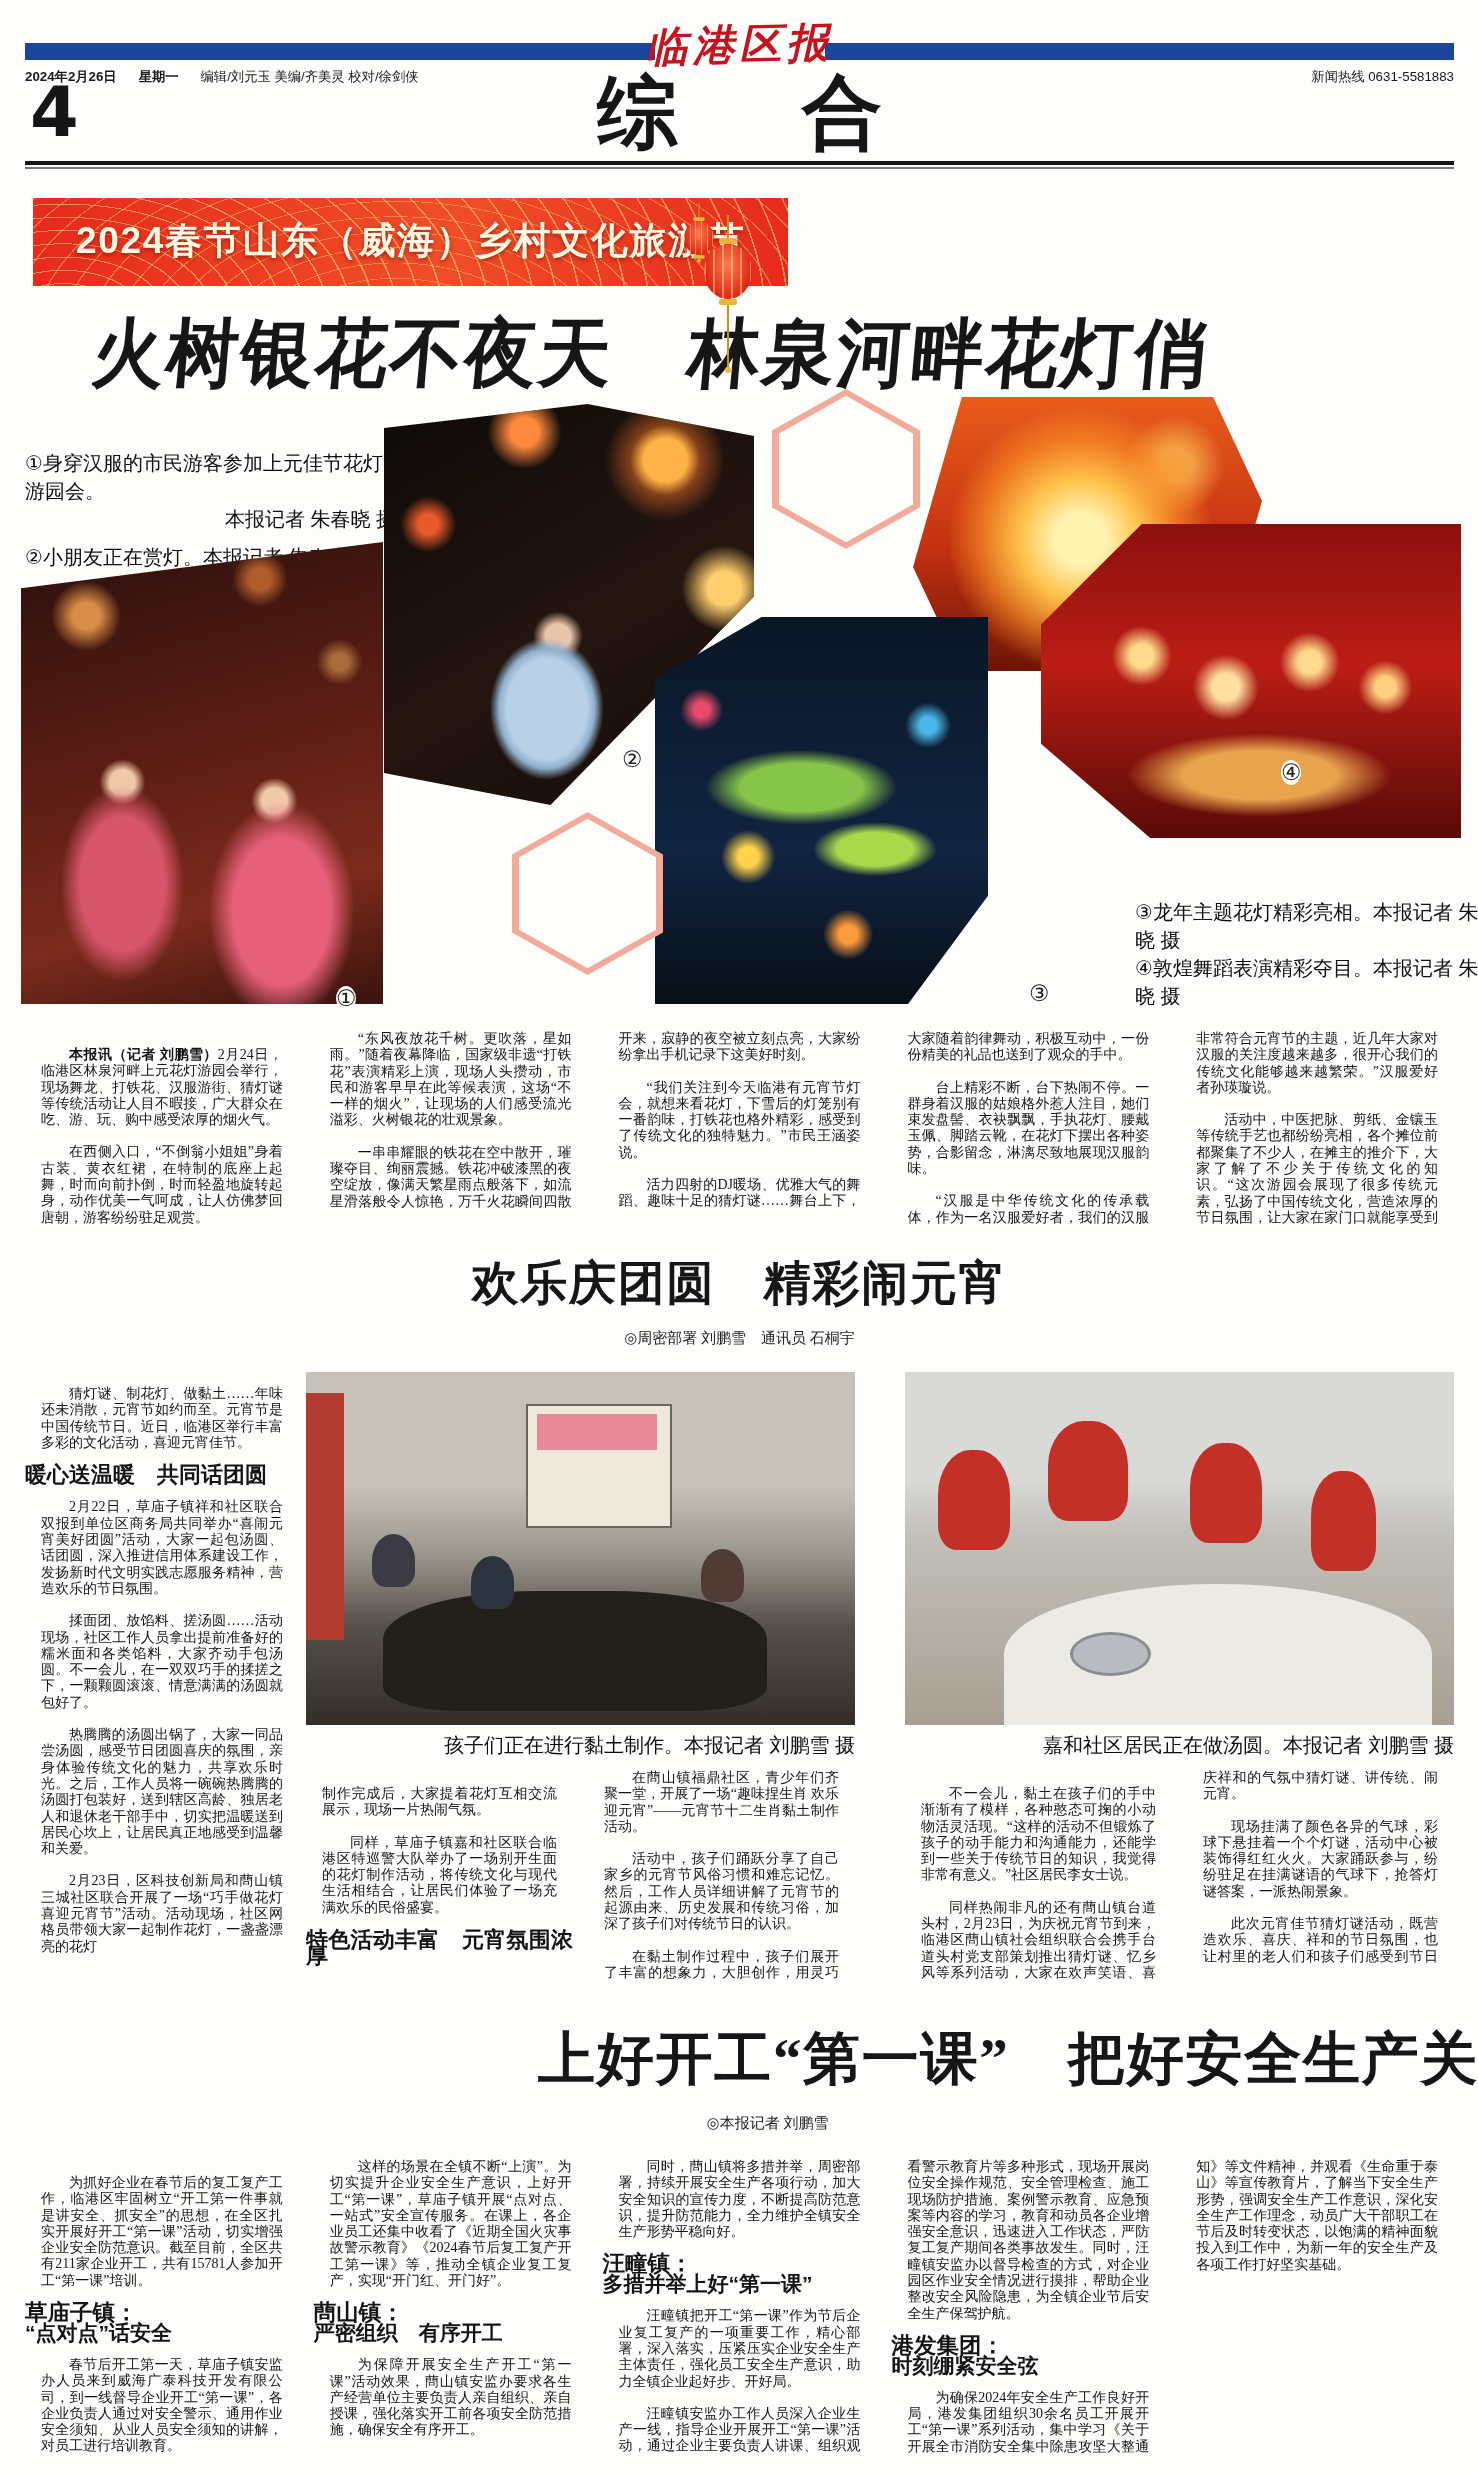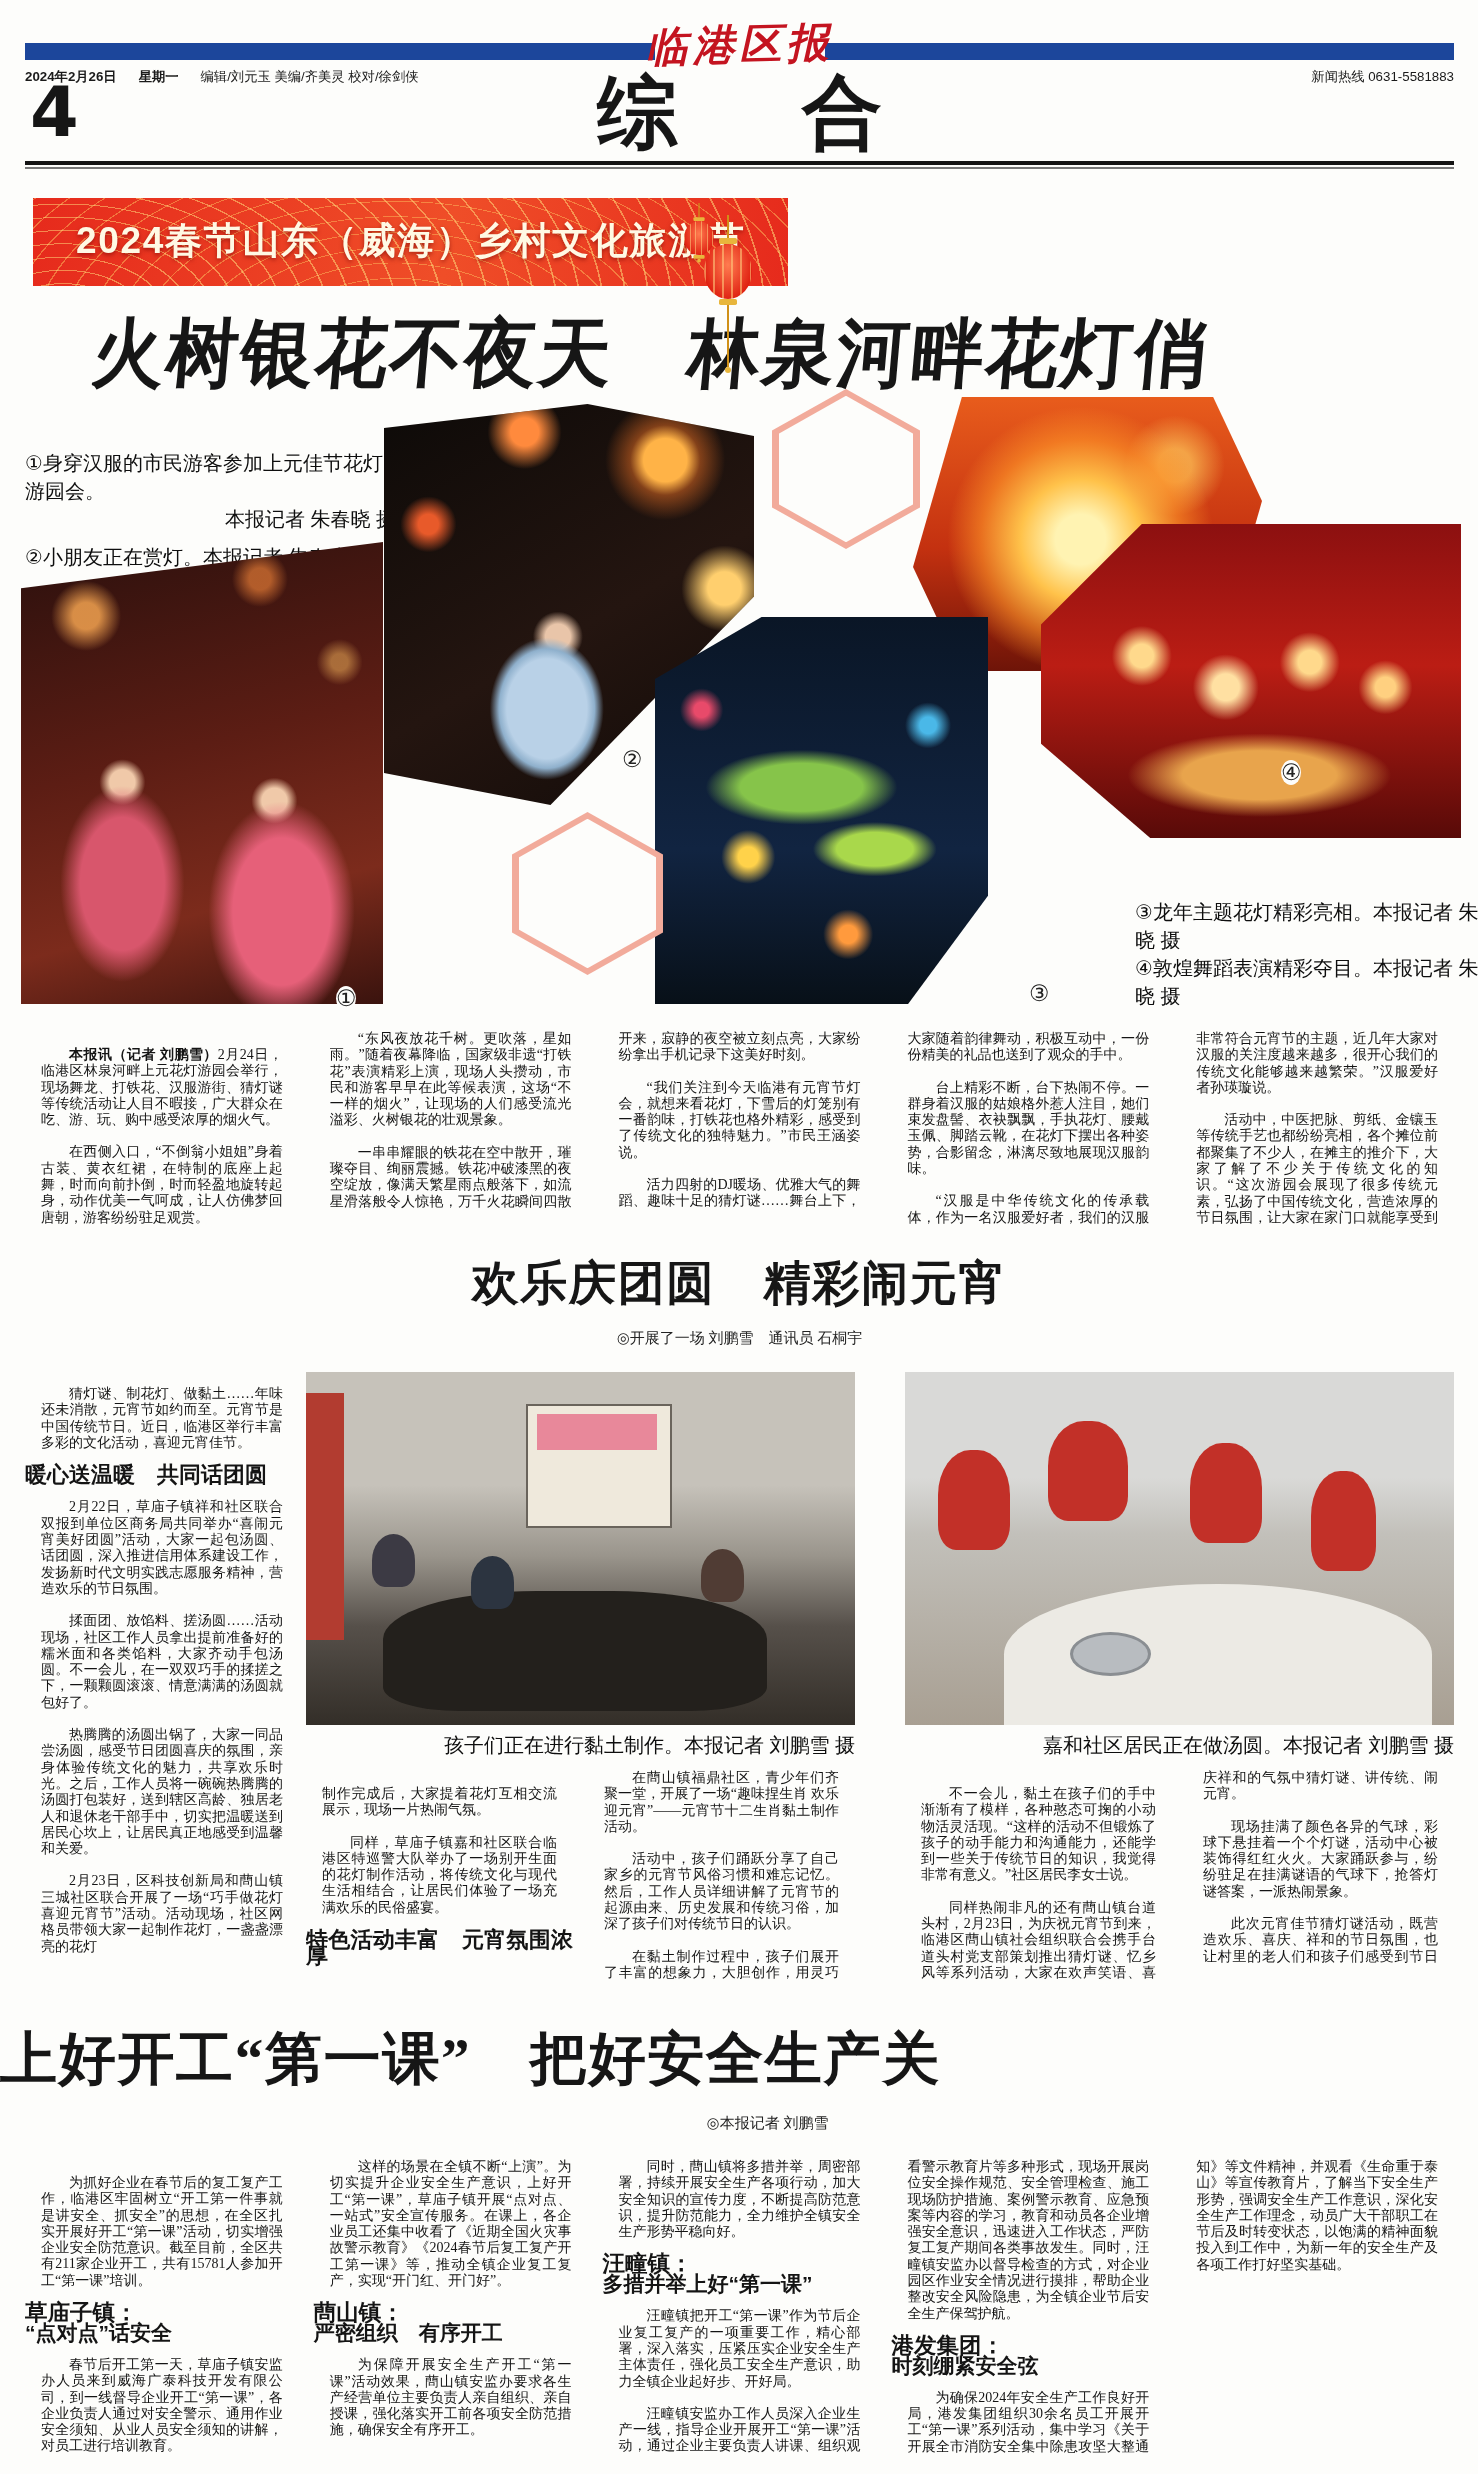--- a/index.html
+++ b/index.html
@@ -126,21 +126,21 @@
   .pl-table{position:absolute;left:14%;bottom:4%;width:70%;height:34%;background:#23201c;border-radius:40% 40% 20% 20%;}
   .pl-person{position:absolute;width:43px;height:53px;border-radius:50% 50% 30% 30%;background:#3c3a44;}
   #a2-photo-right{left:905px;top:1372px;width:549px;height:353px;
     background:linear-gradient(180deg,#d9d9d7 0 30%,#c2c0ba 46%,#a89f92 100%);overflow:hidden;}
   .pr-table{position:absolute;left:18%;bottom:0;width:78%;height:40%;background:#eceae4;border-radius:50% 50% 0 0;}
   .pr-vest{position:absolute;width:72px;height:100px;border-radius:45% 45% 25% 25%;background:#c23028;}
   .pr-bowl{position:absolute;width:75px;height:38px;border-radius:50%;background:#b8bcc0;border:3.3px solid #8a8e92;}
   .photocap-l{left:306px;top:1731px;width:549px;text-align:right;}
   .photocap-r{left:905px;top:1731px;width:549px;text-align:right;}
   
-  #a3-headline{top:2021px;left:0;width:100%;text-align:left;font-size:57px;font-weight:900;letter-spacing:1.7px;}
+  #a3-headline{top:2021px;left:0;width:100%;text-align:right;font-size:57px;font-weight:900;letter-spacing:1.7px;}
   #a3-byline{top:2114px;padding-left:28px;}
   #a3-body{left:25px;top:2159px;width:1429px;height:309px;overflow:hidden;}
   .town-name{font-family:"Liberation Sans","DejaVu Sans",sans-serif;font-weight:900;font-size:22.5px;
     text-indent:0 !important;margin:15px 0 0 !important;break-inside:avoid;break-after:avoid;}
   .town-sub{font-family:"Liberation Sans","DejaVu Sans",sans-serif;font-weight:700;font-size:21px;
     text-indent:0 !important;margin:3.3px 0 10px !important;break-inside:avoid;}
 </style>
 </head>
 <body>
 
@@ -213,21 +213,21 @@
     <p>“东风夜放花千树。更吹落，星如雨。”随着夜幕降临，国家级非遗“打铁花”表演精彩上演，现场人头攒动，市民和游客早早在此等候表演，这场“不一样的烟火”，让现场的人们感受流光溢彩、火树银花的壮观景象。</p>
     <p>一串串耀眼的铁花在空中散开，璀璨夺目、绚丽震撼。铁花冲破漆黑的夜空绽放，像满天繁星雨点般落下，如流星滑落般令人惊艳，万千火花瞬间四散开来，寂静的夜空被立刻点亮，大家纷纷拿出手机记录下这美好时刻。</p>
     <p>“我们关注到今天临港有元宵节灯会，就想来看花灯，下雪后的灯笼别有一番韵味，打铁花也格外精彩，感受到了传统文化的独特魅力。”市民王涵姿说。</p>
     <p>活力四射的DJ暖场、优雅大气的舞蹈、趣味十足的猜灯谜……舞台上下，大家随着韵律舞动，积极互动中，一份份精美的礼品也送到了观众的手中。</p>
     <p>台上精彩不断，台下热闹不停。一群身着汉服的姑娘格外惹人注目，她们束发盘髻、衣袂飘飘，手执花灯、腰戴玉佩、脚踏云靴，在花灯下摆出各种姿势，合影留念，淋漓尽致地展现汉服韵味。</p>
     <p>“汉服是中华传统文化的传承载体，作为一名汉服爱好者，我们的汉服非常符合元宵节的主题，近几年大家对汉服的关注度越来越多，很开心我们的传统文化能够越来越繁荣。”汉服爱好者孙瑛璇说。</p>
     <p>活动中，中医把脉、剪纸、金镶玉等传统手艺也都纷纷亮相，各个摊位前都聚集了不少人，在摊主的推介下，大家了解了不少关于传统文化的知识。“这次游园会展现了很多传统元素，弘扬了中国传统文化，营造浓厚的节日氛围，让大家在家门口就能享受到一场精彩纷呈的文化盛宴。”草庙子镇党委副书记邢家兴说。</p>
   </div>
 
   <div class="abs" id="a2-headline">欢乐庆团圆　精彩闹元宵</div>
-  <div class="abs byline" id="a2-byline">◎开展了一场 刘鹏雪　通讯员 石桐宇</div>
+  <div class="abs byline" id="a2-byline">◎周密部署 刘鹏雪　通讯员 石桐宇</div>
 
   <div class="abs bodytext" id="a2-col1">
     <p>猜灯谜、制花灯、做黏土……年味还未消散，元宵节如约而至。元宵节是中国传统节日。近日，临港区举行丰富多彩的文化活动，喜迎元宵佳节。</p>
     <p class="flowhead">暖心送温暖　共同话团圆</p>
     <p>2月22日，草庙子镇祥和社区联合双报到单位区商务局共同举办“喜闹元宵美好团圆”活动，大家一起包汤圆、话团圆，深入推进信用体系建设工作，发扬新时代文明实践志愿服务精神，营造欢乐的节日氛围。</p>
     <p>揉面团、放馅料、搓汤圆……活动现场，社区工作人员拿出提前准备好的糯米面和各类馅料，大家齐动手包汤圆。不一会儿，在一双双巧手的揉搓之下，一颗颗圆滚滚、情意满满的汤圆就包好了。</p>
     <p>热腾腾的汤圆出锅了，大家一同品尝汤圆，感受节日团圆喜庆的氛围，亲身体验传统文化的魅力，共享欢乐时光。之后，工作人员将一碗碗热腾腾的汤圆打包装好，送到辖区高龄、独居老人和退休老干部手中，切实把温暖送到居民心坎上，让居民真正地感受到温馨和关爱。</p>
     <p>2月23日，区科技创新局和蔄山镇三城社区联合开展了一场“巧手做花灯 喜迎元宵节”活动。活动现场，社区网格员带领大家一起制作花灯，一盏盏漂亮的花灯</p>
   </div>
 

